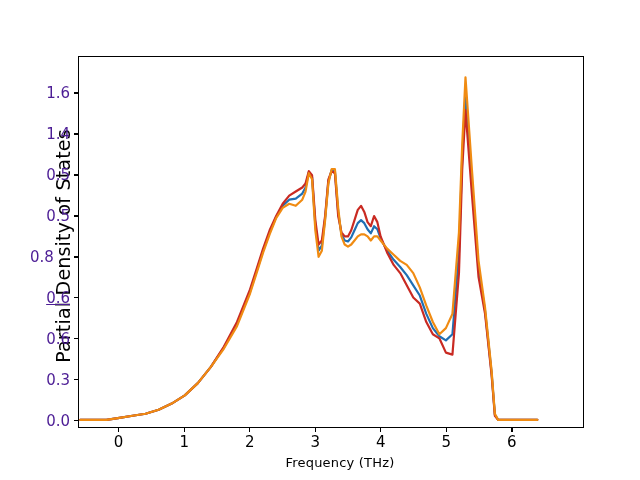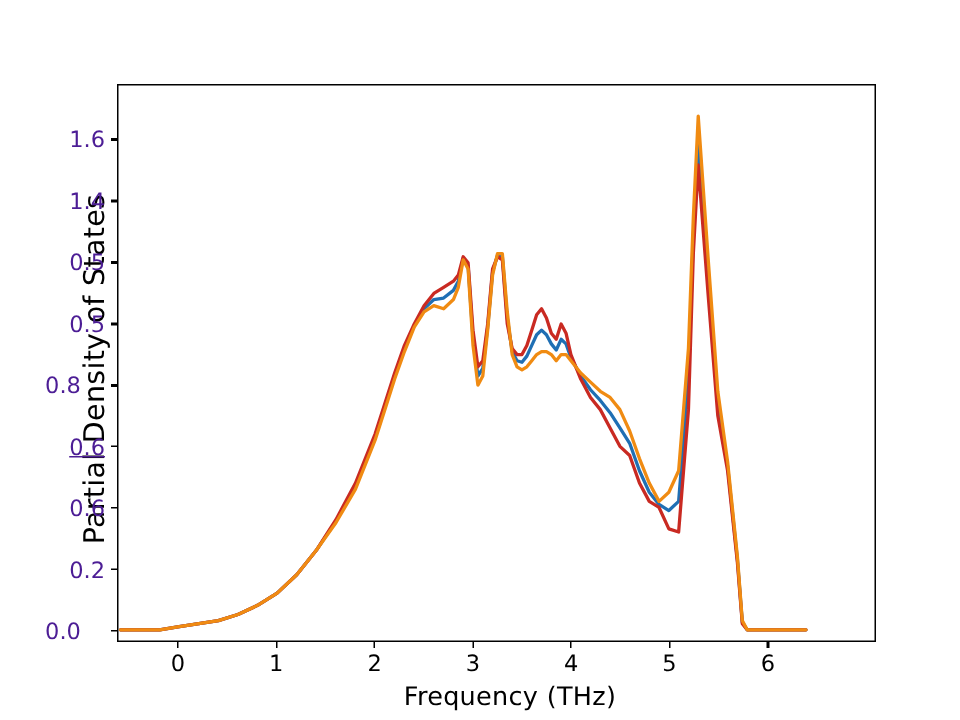--- a/index.html
+++ b/index.html
@@ -53,21 +53,21 @@
     color:#4c1d95;
     line-height:16px;
   }
 
   
   #xlabel{
     position:absolute;
     left:0;top:455px;
     width:640px;
     text-align:center;
-    font-size:17px;
+    font-size:13px;
     color:#000;
     letter-spacing:0.2px;
   }
   #xlabel-inner{display:inline-block;padding-left:40px;}
   #ylabel{
     position:absolute;
     left:-137px;
     top:235px;
     width:400px;
     text-align:center;
@@ -102,23 +102,23 @@
       <div class="ticklabel-x" style="left: 229.725px;">2</div>
       <div class="tick-x" style="left: 314.619px;"></div>
       <div class="ticklabel-x" style="left: 295.269px;">3</div>
       <div class="tick-x" style="left: 380.163px;"></div>
       <div class="ticklabel-x" style="left: 360.813px;">4</div>
       <div class="tick-x" style="left: 445.708px;"></div>
       <div class="ticklabel-x" style="left: 426.358px;">5</div>
       <div class="tick-x" style="left: 511.252px;"></div>
       <div class="ticklabel-x" style="left: 491.902px;">6</div>
       <div class="tick-y" style="top: 420.176px;"></div>
-      <div class="ticklabel-y" style="top: 412.826px; text-align: center;">0.0</div>
+      <div class="ticklabel-y" style="top: 412.826px;">0.0</div>
       <div class="tick-y" style="top: 379.185px;"></div>
-      <div class="ticklabel-y" style="top: 371.835px;">0.2</div>
+      <div class="ticklabel-y" style="top: 371.835px;">0.3</div>
       <div class="tick-y" style="top: 338.193px;"></div>
       <div class="ticklabel-y" style="top: 330.843px;">0.6</div>
       <div class="tick-y" style="top: 297.201px;"></div>
       <div class="ticklabel-y" style="top: 289.851px; text-decoration: underline;">0.6</div>
       <div class="tick-y" style="top: 256.21px;"></div>
       <div class="ticklabel-y" style="top: 248.86px; text-align: center;">0.8</div>
       <div class="tick-y" style="top: 215.218px;"></div>
       <div class="ticklabel-y" style="top: 207.868px;">0.5</div>
       <div class="tick-y" style="top: 174.226px;"></div>
       <div class="ticklabel-y" style="top: 166.876px;">0.5</div>

